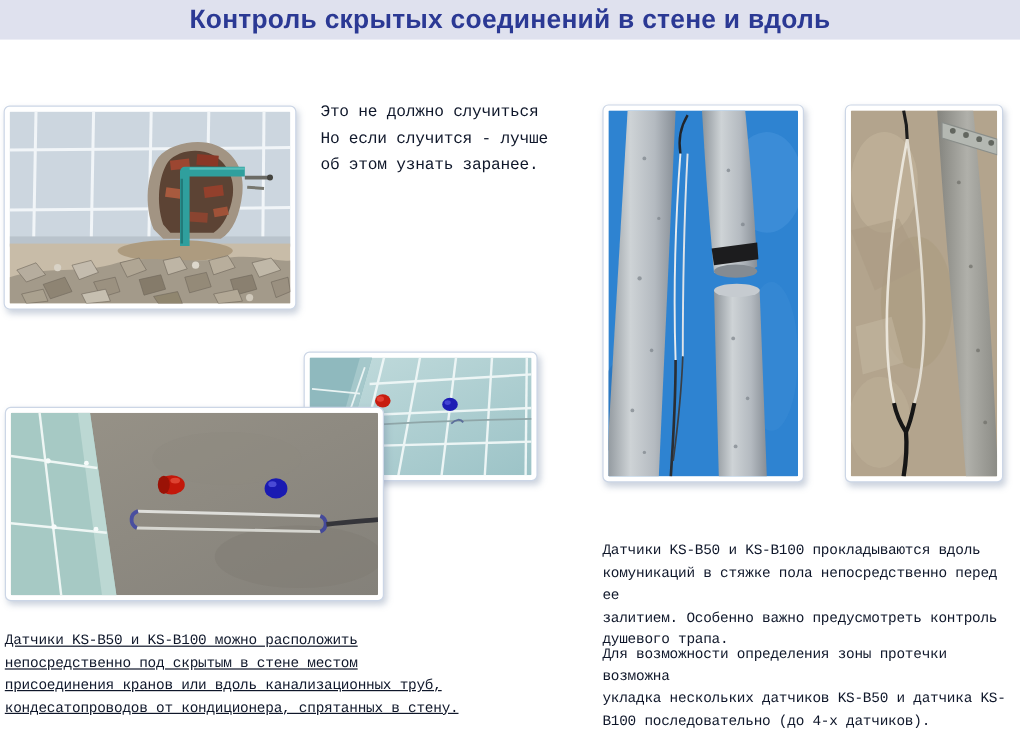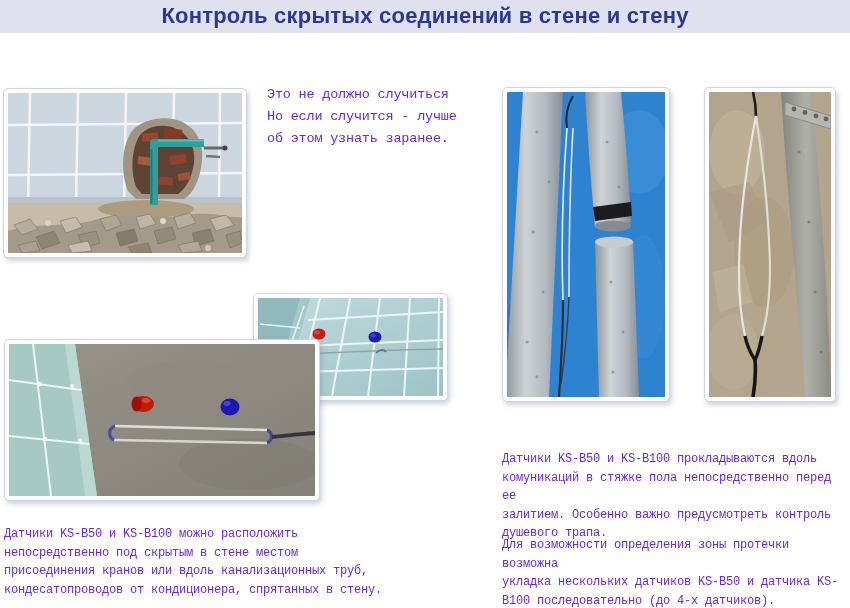--- a/index.html
+++ b/index.html
@@ -18,39 +18,39 @@
     font-family:"Liberation Sans",sans-serif;
   }
   .photo{
     position:absolute;background:#fff;border:1px solid #ccd6e6;
     border-radius:5px;padding:4px;box-sizing:border-box;
     box-shadow:2px 3px 5px rgba(110,130,160,.35);
   }
   .photo svg{display:block;width:100%;height:100%;border-radius:1px;}
   .mono-text{
     position:absolute;font-family:"Liberation Mono","DejaVu Sans Mono",monospace;
-    color:#6d28d9;white-space:pre-line;letter-spacing:-0.2px;
+    color:#0f172a;white-space:pre-line;letter-spacing:-0.2px;
   }
   .intro-note{left:267px;top:84px;font-size:13.5px;line-height:22px;}
-  .caption-wall{left:4px;top:525px;font-size:12px;line-height:18.5px;}
+  .caption-wall{left:4px;top:525px;font-size:12px;line-height:18.5px;text-decoration:underline;}
   .caption-floor{left:502px;top:450px;font-size:12px;line-height:18.5px;}
   .caption-zone{left:502px;top:536px;font-size:12px;line-height:18.5px;}
   #photo-wall-hole{left:3px;top:88px;width:244px;height:170px;}
   #photo-ceiling-markers{left:253px;top:293px;width:195px;height:108px;z-index:1;}
   #photo-wall-sensor{left:4px;top:339px;width:316px;height:162px;z-index:2;}
   #photo-pipes-floor{left:502px;top:87px;width:168px;height:315px;}
   #photo-screed-sensor{left:704px;top:87px;width:132px;height:315px;}
 </style>
 </head>
 <body>
 
 <div id="canvas">
 
   <div class="header-band"></div>
-  <div class="page-title">Контроль скрытых соединений в стене и стену</div>
+  <div class="page-title">Контроль скрытых соединений в стене и вдоль</div>
 
   <div class="photo" id="photo-wall-hole">
     <svg viewBox="0 0 234 160" preserveAspectRatio="none">
       <rect width="234" height="112" fill="#ccd6df"></rect>
       <g stroke="#f1f5f8" stroke-width="2.5">
         <line x1="0" y1="32" x2="234" y2="30"></line>
         <line x1="0" y1="82" x2="234" y2="80"></line>
         <line x1="22" y1="0" x2="20" y2="110"></line>
         <line x1="70" y1="0" x2="68" y2="110"></line>
         <line x1="118" y1="0" x2="116" y2="110"></line>

